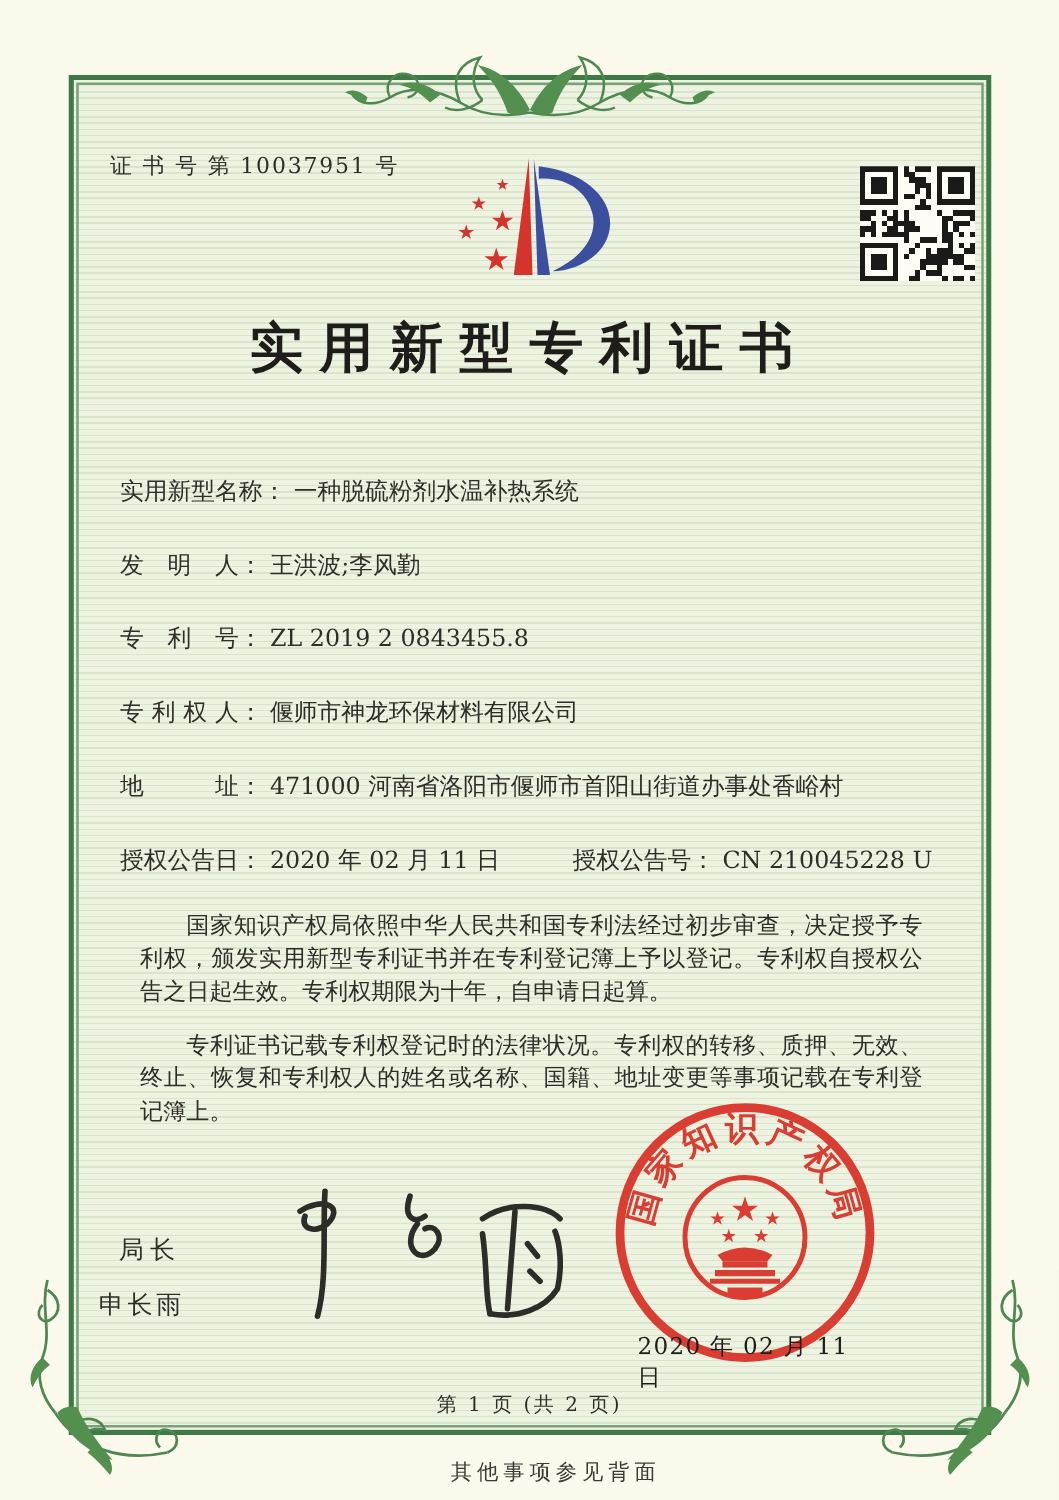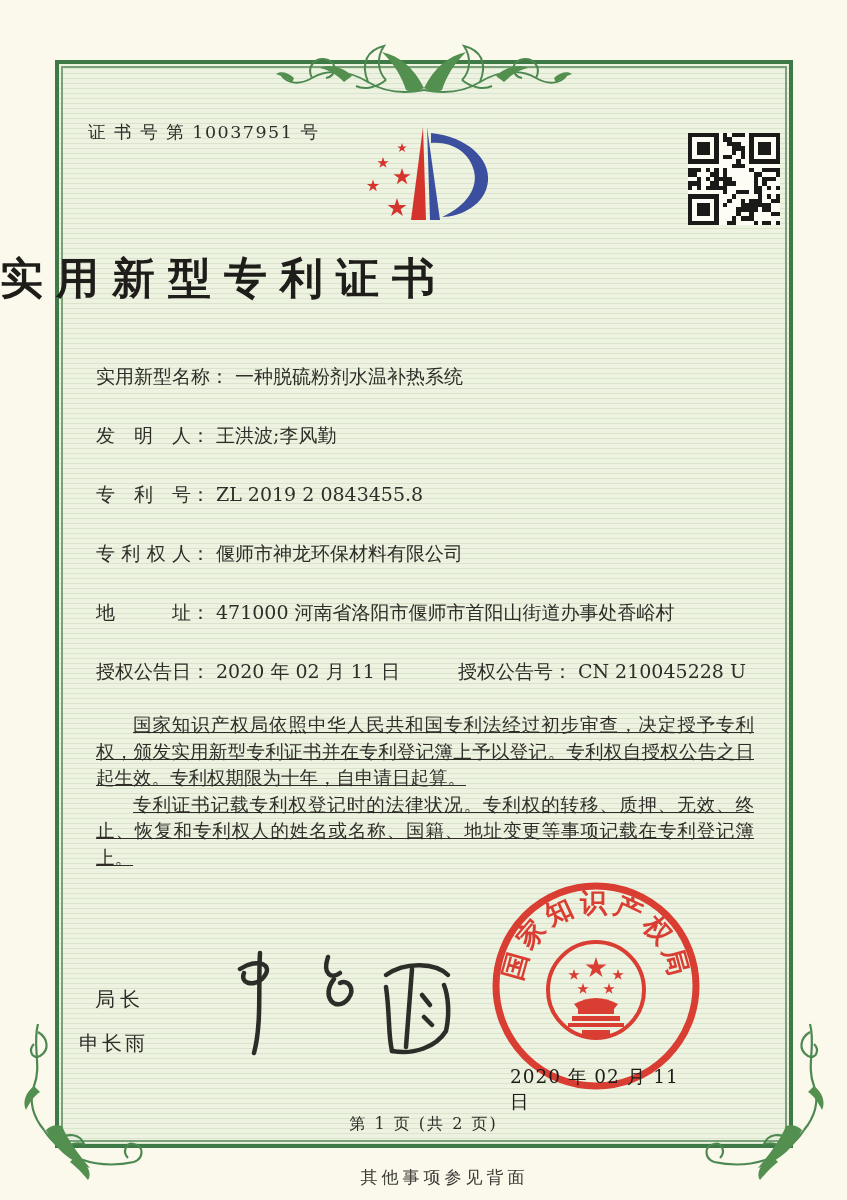--- a/index.html
+++ b/index.html
@@ -19,31 +19,31 @@
       #eef3e1;
   }
   .frame::before{
     content:'';position:absolute;inset:2px;border:2px solid #7aa278;pointer-events:none;
   }
   .orn{position:absolute;z-index:2;}
   
   .abs{position:absolute;z-index:3;}
   .cert-no{left:88px;top:120px;font-size:17.5px;letter-spacing:1.5px;}
   .title{
-    left:0;right:0;top:250px;text-align:left;
+    left:0;right:0;top:250px;text-align:center;
     font-size:43px;font-weight:700;letter-spacing:13px;color:#1e1d1a;
   }
   .fields{left:96px;top:364px;width:664px;font-size:19px;}
-  .frow{margin-bottom:33px;white-space:nowrap;}
+  .frow{margin-bottom:33px;white-space:nowrap;margin-top:16px;}
   .flabel{display:inline-block;width:95px;text-align:justify;text-align-last:justify;vertical-align:bottom;}
   .flabel.wide{width:114px;}
   .fcolon{margin-right:6px;}
   .grant2{margin-left:58px;}
   .body-text{left:96px;top:712px;width:658px;font-size:18.5px;line-height:26.5px;text-align:justify;}
-  .body-text p{margin:0;text-indent:2em;text-decoration:underline;}
+  .body-text p{margin:16px;text-indent:2em;}
   .director-title{left:95px;top:986px;font-size:20px;letter-spacing:5px;}
   .director-name{left:79px;top:1030px;font-size:20px;letter-spacing:3px;}
   .seal-date{left:510px;top:1064px;width:175px;font-size:18.5px;letter-spacing:1px;z-index:4;color:#1d1c19;}
   .page-no{left:0;right:0;top:1114px;text-align:center;font-size:16px;letter-spacing:2px;}
   .back-note{left:0;right:0;top:1166px;text-align:center;font-size:17px;letter-spacing:4px;color:#3a3933;padding-left:42px;}
   svg{display:block;}
 </style>
 </head>
 <body>
 

